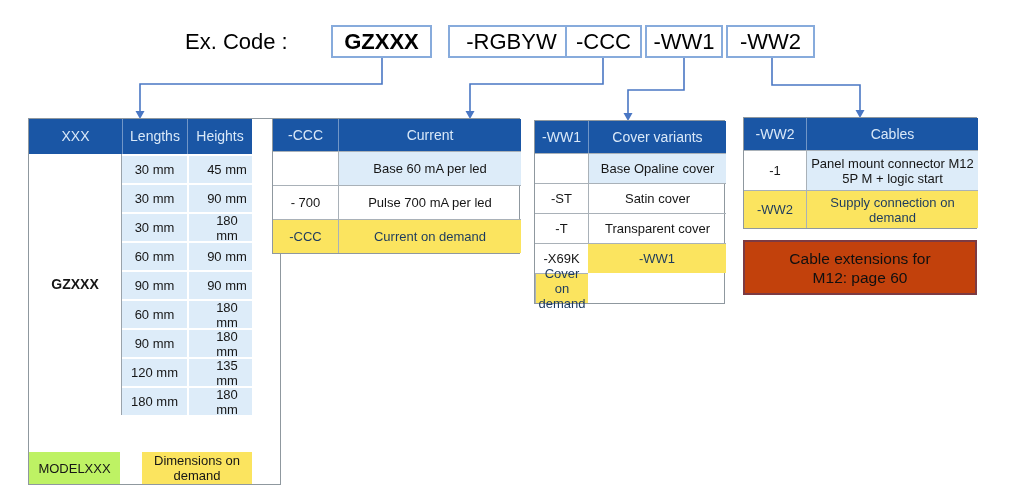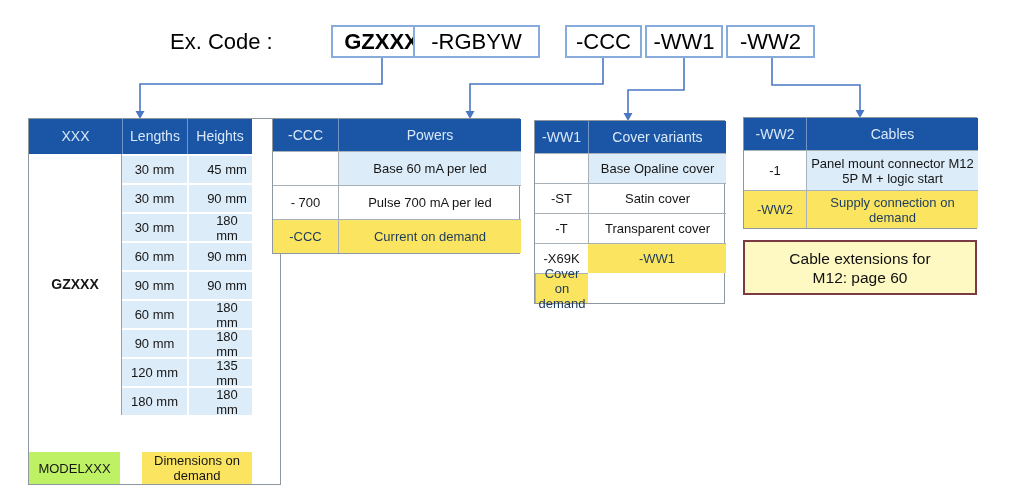--- a/index.html
+++ b/index.html
@@ -2,32 +2,32 @@
 <html><head>
 <meta charset="utf-8">
 <style>
   html,body{margin:0;padding:0;background:#ffffff;}
   .canvas{
     position:relative;width:1024px;height:490px;background:#ffffff;overflow:hidden;
     font-family:"Liberation Sans","DejaVu Sans",sans-serif;color:#161616;
   }
   
   .code-label{
-    position:absolute;left:170px;top:25px;height:33px;line-height:33px;
+    position:absolute;left:185px;top:25px;height:33px;line-height:33px;
     font-size:22px;color:#000;white-space:nowrap;
   }
   .code-box{
     position:absolute;top:25px;height:33px;box-sizing:border-box;
     border:2px solid #87abdc;background:#fff;
     display:flex;align-items:center;justify-content:center;
     font-size:22px;color:#000;white-space:nowrap;
   }
   .code-box.bold{font-weight:bold;}
   #seg0{left:331px;width:101px;}
-  #seg1{left:413px;width:127px;}
+  #seg1{left:448px;width:127px;}
   #seg2{left:565px;width:77px;}
   #seg3{left:645px;width:78px;}
   #seg4{left:726px;width:89px;}
   
   .wires{position:absolute;left:0;top:0;width:1024px;height:490px;pointer-events:none;}
   
   .tbl{position:absolute;display:grid;box-sizing:border-box;border:1px solid #8f989f;background:#fff;}
   .cell{
     display:flex;align-items:center;justify-content:center;text-align:center;
     font-size:13px;line-height:15px;box-sizing:border-box;padding:1px 2px;
@@ -54,21 +54,21 @@
   
   .tbl-pow{left:272px;top:118px;width:248px;grid-template-columns:65px 183px;
     grid-template-rows:32px 34px 34px 34px;}
   .tbl-cov{left:534px;top:120px;width:191px;grid-template-columns:53px 138px;
     grid-template-rows:32px 30px 30px 30px 30px 30px;}
   .tbl-cab{left:743px;top:117px;width:234px;grid-template-columns:62px 172px;
     grid-template-rows:32px 40px 38px;}
   
   .note{
     position:absolute;left:743px;top:240px;width:234px;height:55px;box-sizing:border-box;
-    background:#fef9c3;border:2px solid #7c3b43;
+    background:#c2410c;border:2px solid #7c3b43;
     display:flex;flex-direction:column;align-items:center;justify-content:center;
     font-size:15.5px;line-height:19px;color:#101010;text-align:center;
   }
 </style>
 </head>
 <body>
 
 <div class="canvas">
 
   <div class="code-label">Ex. Code :</div>
@@ -118,21 +118,21 @@
     <div class="cell d dh gc3 gr9">135 mm</div>
     <div class="cell d gc2 gr10">180 mm</div>
     <div class="cell d dh gc3 gr10">180 mm</div>
 
     <div class="cell fcode">MODELXXX</div>
     <div class="cell fdesc">Dimensions on demand</div>
   </div>
 
   <div class="tbl tbl-pow">
     <div class="cell hdr">-CCC</div>
-    <div class="cell hdr sep">Powers</div>
+    <div class="cell hdr sep">Current</div>
     <div class="cell bt"></div>
     <div class="cell bt bl blue">Base 60 mA per led</div>
     <div class="cell bt">- 700</div>
     <div class="cell bt bl">Pulse 700 mA per led</div>
     <div class="cell bt yellow">-CCC</div>
     <div class="cell bt bl yellow">Current on demand</div>
   </div>
 
   <div class="tbl tbl-cov">
     <div class="cell hdr">-WW1</div>

